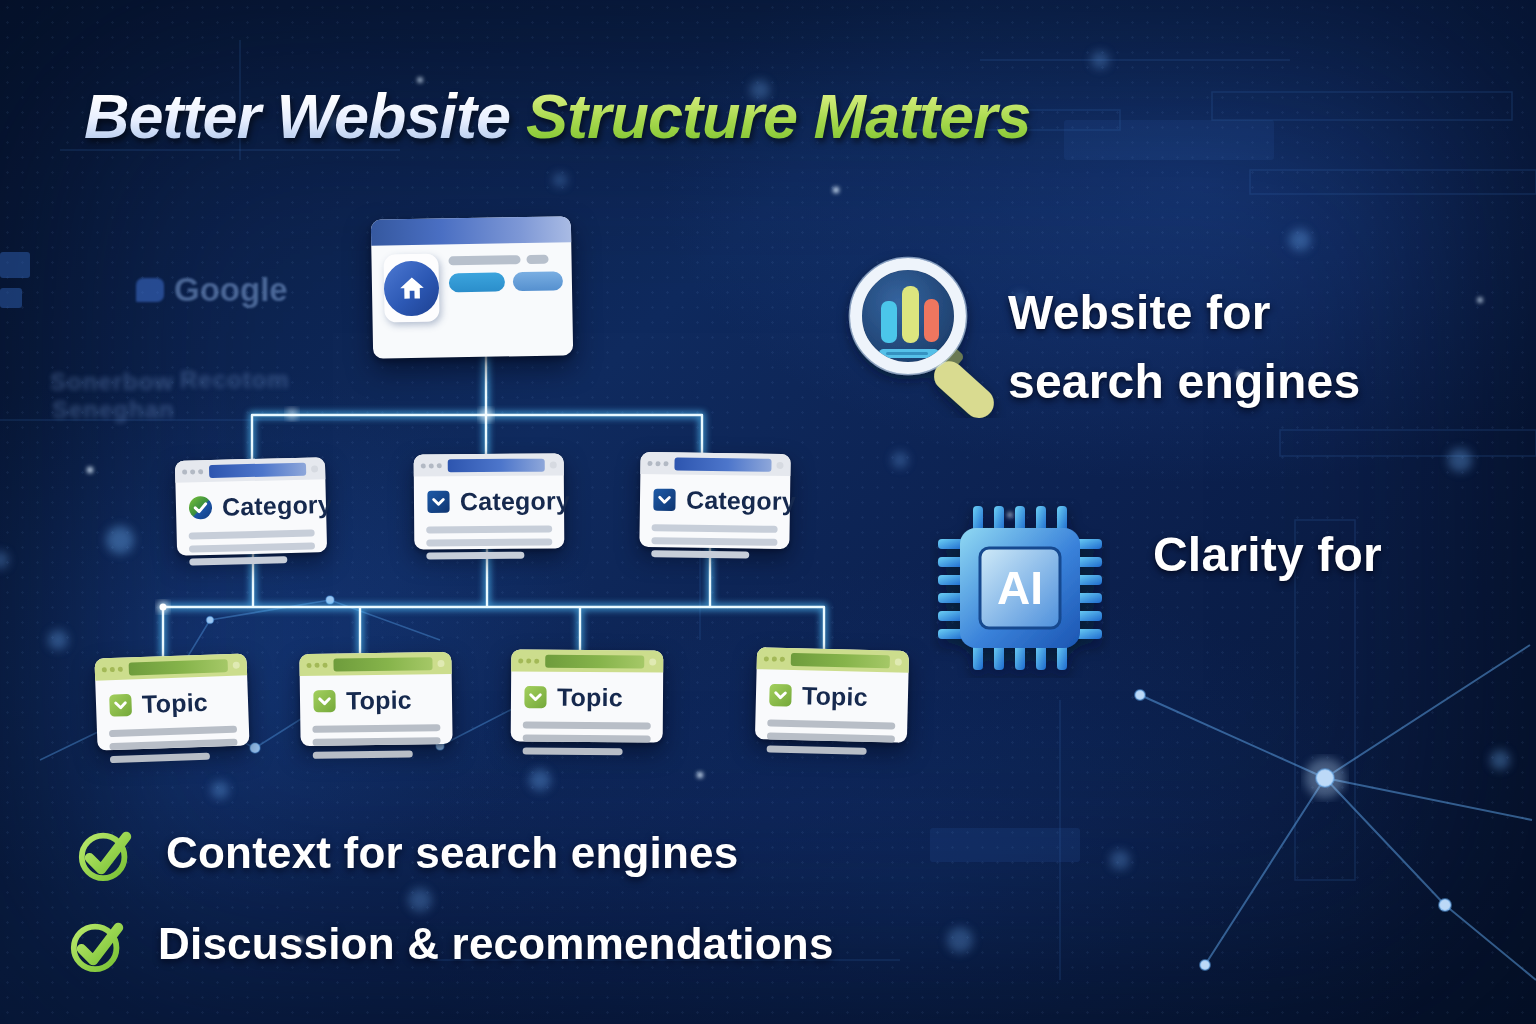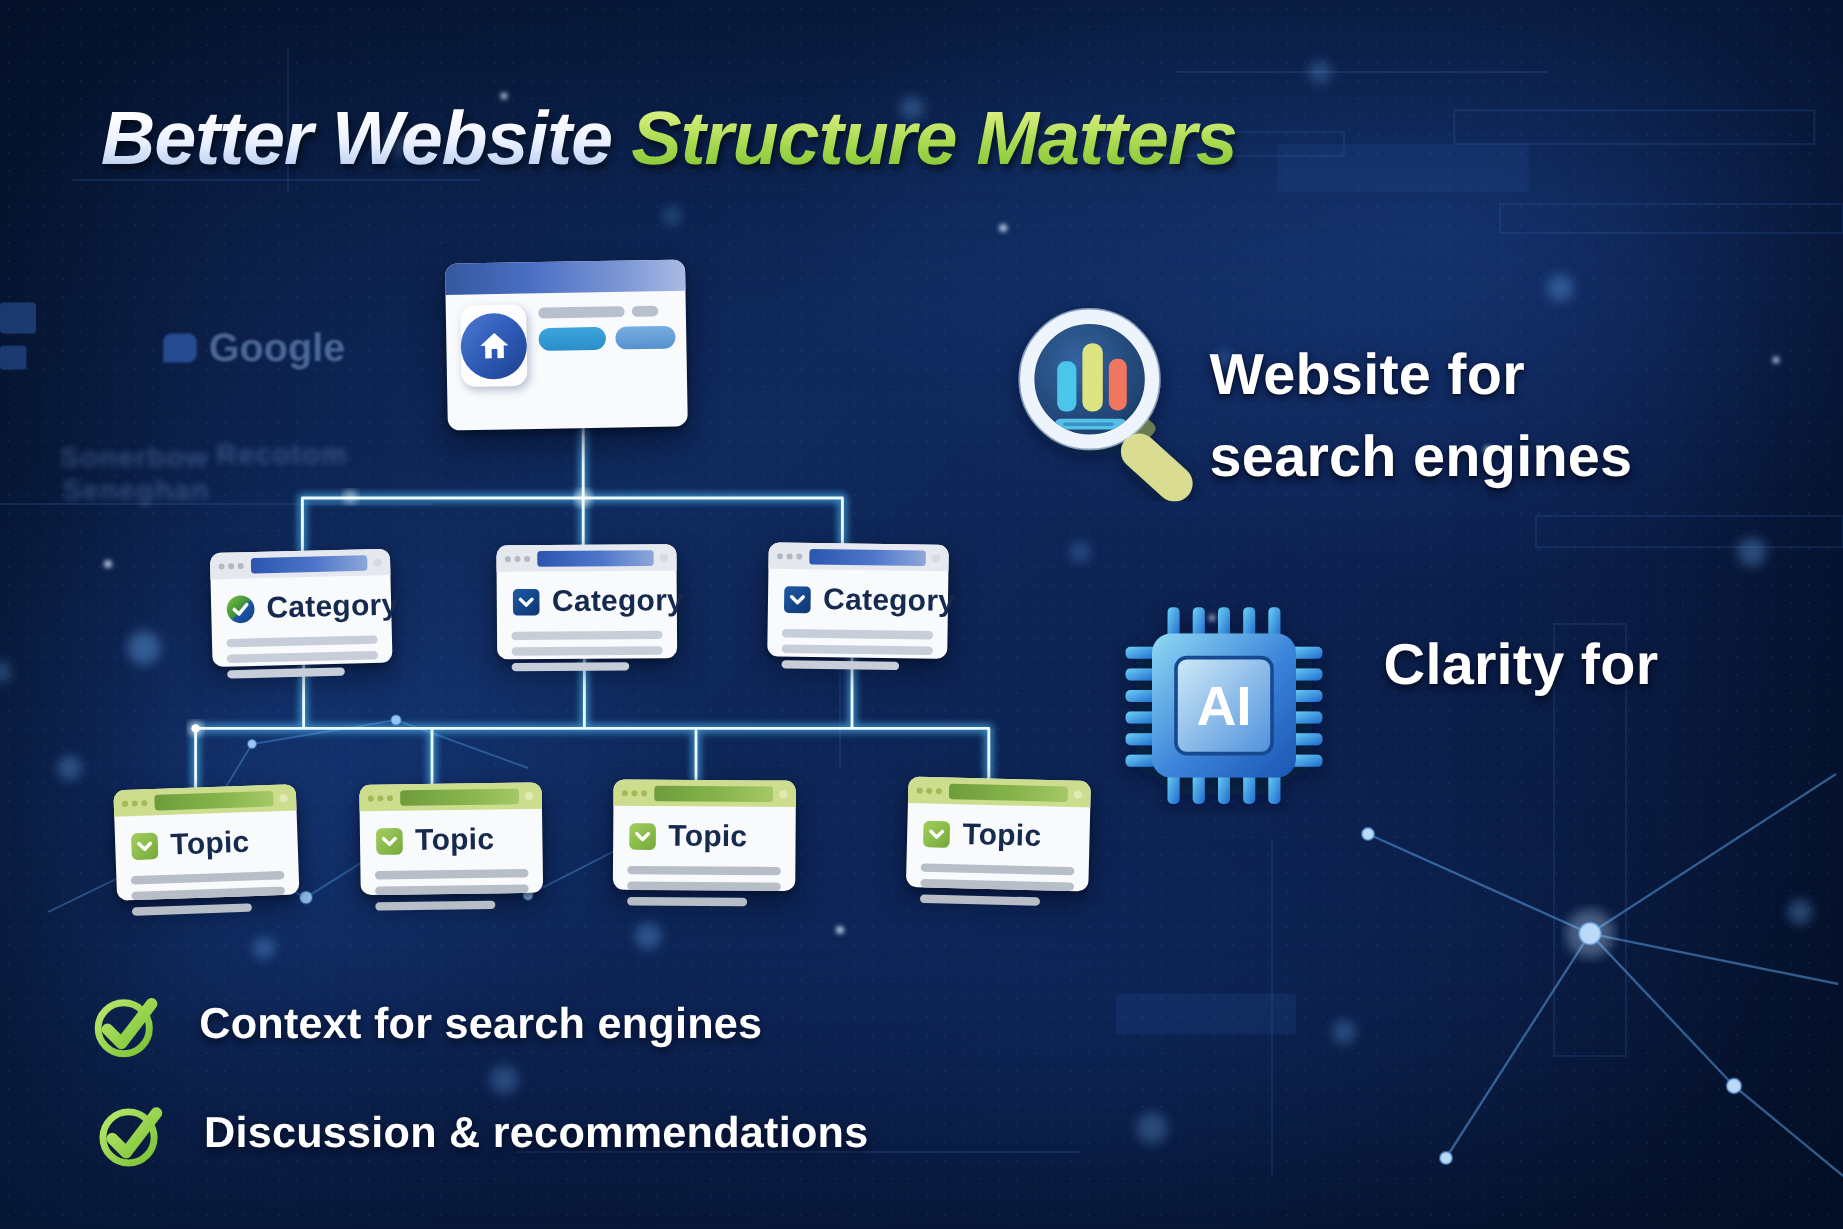--- a/index.html
+++ b/index.html
@@ -102,23 +102,23 @@
     line-height:69px; letter-spacing:.2px;
     text-shadow: 0 3px 7px rgba(2,8,28,.8), 0 1px 2px rgba(2,8,28,.6);
     white-space:nowrap;
   }
   .ft1 { left:1008px; top:278px; }
   .ft2 { left:1128px; top:520px;margin-left:25px; }
 
   
   .check-row { position:absolute; display:flex; align-items:center; gap:28px; }
   .cr1 { left:76px; top:822px; }
-  .cr2 { left:80px; top:913px; }
+  .cr2 { left:68px; top:913px; }
   .check-label {
-    color:#ffffff; font-weight:700; font-size:36px; letter-spacing:.2px;
+    color:#ffffff; font-weight:700; font-size:44px; letter-spacing:.2px;
     text-shadow: 0 3px 7px rgba(2,8,28,.8); white-space:nowrap;
   }
 
   
   .wm { position:absolute; color:#8fb0e0; font-weight:700; pointer-events:none; }
   .wm-google { left:136px; top:271px; display:flex; align-items:center; gap:10px;
     opacity:.55; filter:blur(1px); font-size:33px; color:#7fa0d4; }
   .wm-google .g-icon { width:28px; height:24px; background:#3f6fd0; border-radius:7px 7px 7px 1px; display:block; }
   .wm-blur { font-size:24px; color:#6d8fc6; opacity:.4; filter:blur(2.5px); letter-spacing:1px; }
   .wmb1 { left:50px; top:368px; } .wmb2 { left:52px; top:396px; } .wmb3 { left:180px; top:366px; }

